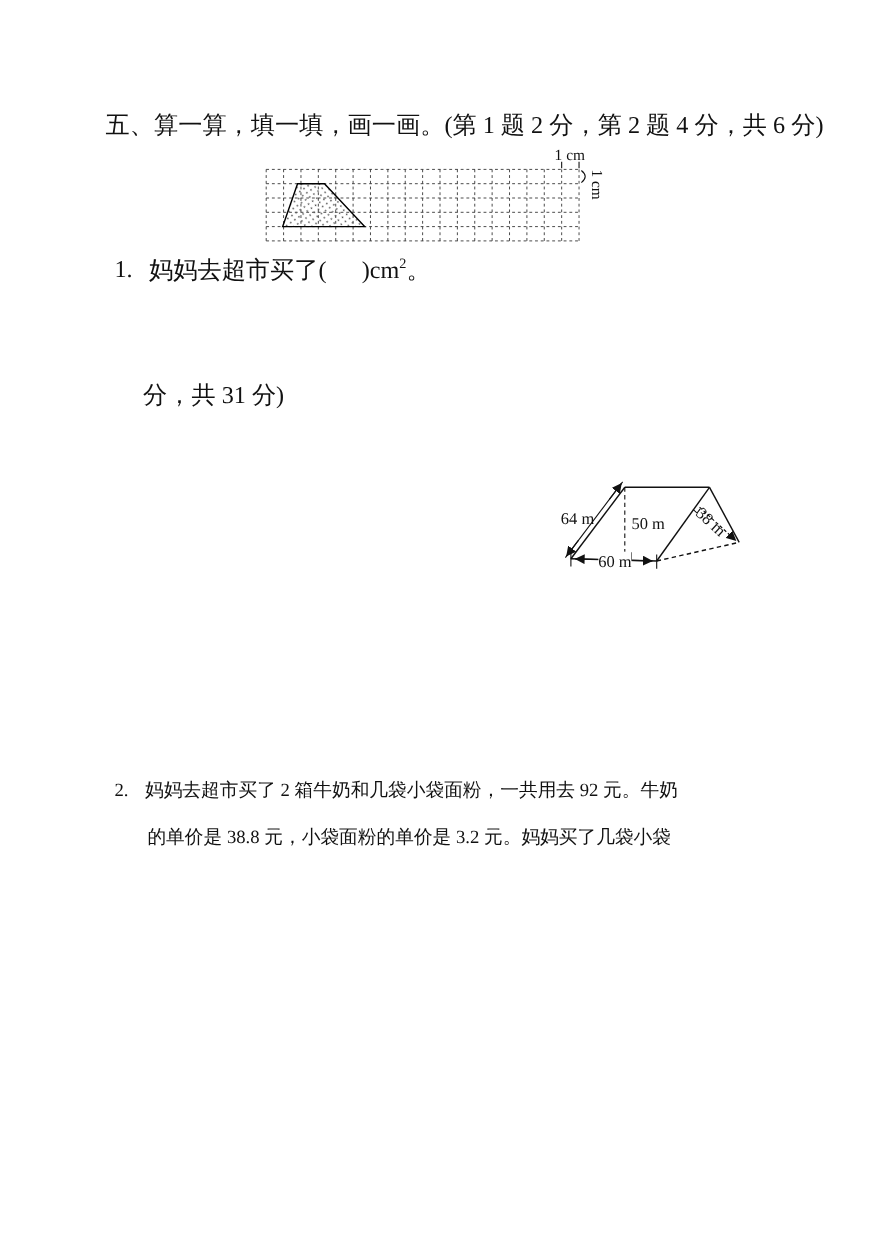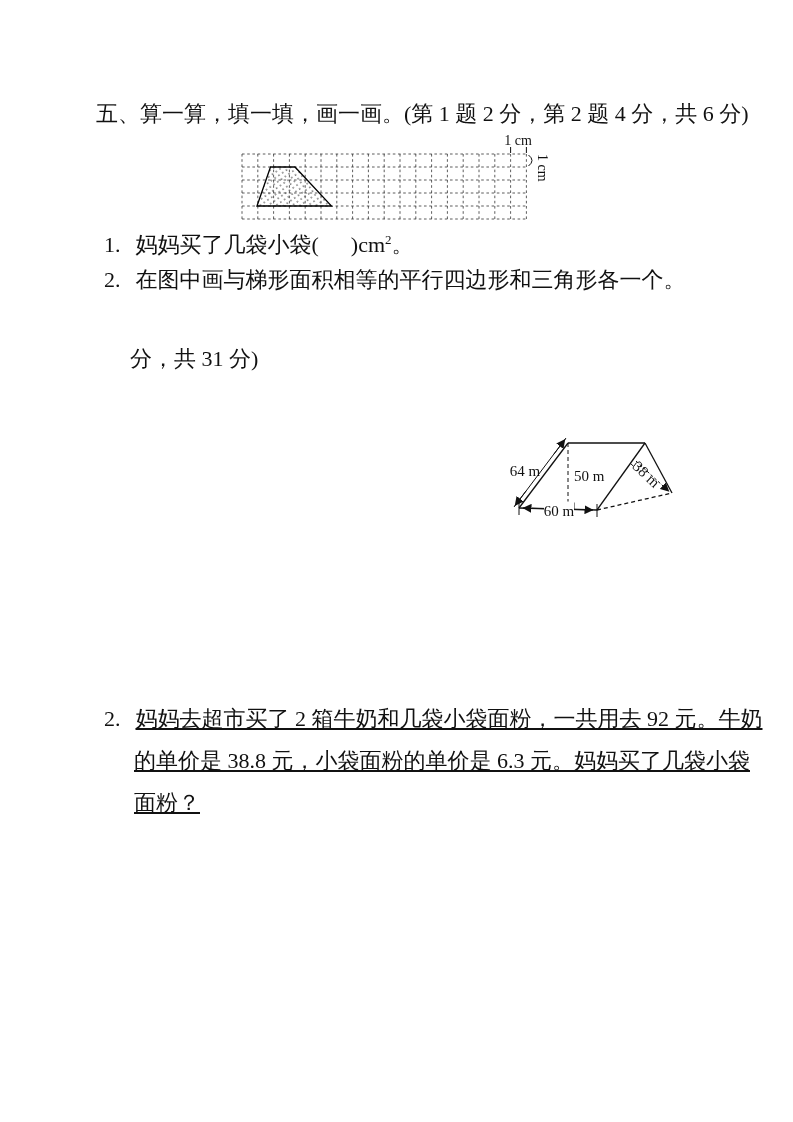--- a/index.html
+++ b/index.html
@@ -9,21 +9,21 @@
     color:#111;
   }
   .page{position:relative;width:793px;height:1122px;overflow:hidden;background:#fff;}
   .line{position:absolute;font-size:22px;line-height:27px;white-space:pre;}
   .num{display:inline-block;margin-right:15px;}
   .blank{display:inline-block;width:32px;}
   sup{font-size:13px;}
   .fig{position:absolute;}
   .fig text{font-size:15px;fill:#111;font-family:"Liberation Serif","DejaVu Serif",serif;}
   .fig .small{font-size:14px;}
-  .pblock{position:absolute;font-size:22px;text-decoration:underline;}
+  .pblock{position:absolute;font-size:17px;}
   .pline{line-height:42px;white-space:pre;}
   .pline.indent{margin-left:30px;}
   .edge{stroke:#111;stroke-width:1.3;fill:none;}
   .dim{stroke:#111;stroke-width:1;fill:none;}
   .dash{stroke-dasharray:4 3;}
   .gridline{stroke:#333;stroke-width:0.8;stroke-dasharray:2.6 2.6;}
 </style>
 </head>
 <body>
 
@@ -64,23 +64,22 @@
         <line x1="2" y1="72" x2="286.40000000000003" y2="72" class="gridline"></line>
         <line x1="2" y1="85" x2="286.40000000000003" y2="85" class="gridline"></line>
       </g>
     <polygon points="17,72 30.5,33 55,33 91.5,72" fill="url(#dots)" stroke="#000" stroke-width="1.3"></polygon>
     <path d="M270.6 13 V19 M286.4 13 V19" class="dim"></path>
     <text class="small" x="278" y="11" text-anchor="middle">1 cm</text>
     <path d="M288.5 21 Q295.5 26.5 288.5 32" class="dim"></path>
     <text class="small" x="298" y="20" transform="rotate(90 298 20)">1 cm</text>
   </svg>
 
-  <div class="line" style="top:226px;left:104px"><span class="num">1.</span><span>妈妈买了几袋小袋(</span><span class="blank"></span><span>)cm</span><sup>2</sup><span>。</span></div>
+  <div class="line" style="top:226px;left:104px"><span class="num">1.</span><span>妈妈去超市买了(</span><span class="blank"></span><span>)cm</span><sup>2</sup><span>。</span></div>
 
-  <div class="line" style="top:266px;left:104px"><span class="num">2.</span><span>在图中画与梯形面积相等的平行四边形和三角形各一个。</span></div>
 
   <div class="line" style="top:345px;left:130px">分，共 31 分)</div>
 
 
   <svg class="fig" style="top:430px;left:500px" width="200" height="108" viewBox="0 0 200 108">
     <defs>
       <marker id="arw" markerUnits="userSpaceOnUse" markerWidth="9" markerHeight="9" refX="8.5" refY="4.5" orient="auto">
         <path d="M0 0 L9 4.5 L0 9 Z" fill="#111"></path>
       </marker>
     </defs>
@@ -107,17 +106,16 @@
     <rect x="44" y="71.5" width="30" height="16" fill="#fff"></rect>
     <text x="59" y="85.5" text-anchor="middle">60 m</text>
 
     <path class="dim" d="M130 33 L133.7 36.4 L136.7 32.4"></path>
     <path class="dim" d="M136 31 L169 61.5" stroke-dasharray="3 2" marker-end="url(#arw)"></path>
     <text x="143" y="48" text-anchor="middle" transform="rotate(43 143 48)">38 m</text>
   </svg>
 
   <div class="pblock" style="top:698px;left:104px">
     <div class="pline"><span class="num">2.</span><span>妈妈去超市买了 2 箱牛奶和几袋小袋面粉，一共用去 92 元。牛奶</span></div>
-    <div class="pline indent">的单价是 38.8 元，小袋面粉的单价是 6.3 元。妈妈买了几袋小袋</div>
-    <div class="pline indent">面粉？</div>
+    <div class="pline indent">的单价是 38.8 元，小袋面粉的单价是 3.2 元。妈妈买了几袋小袋</div>
   </div>
 
 </div>
 
 </body></html>

